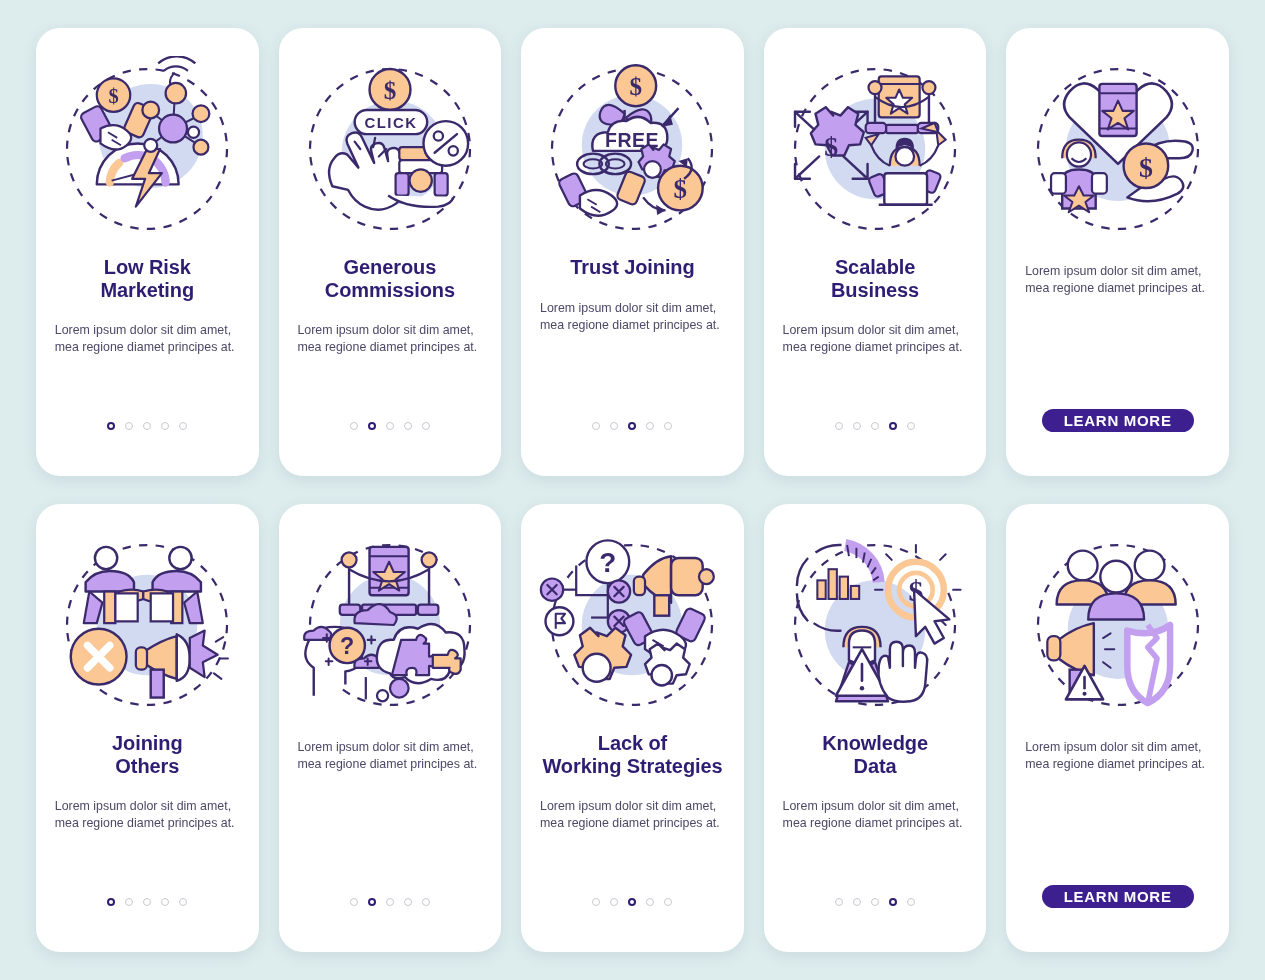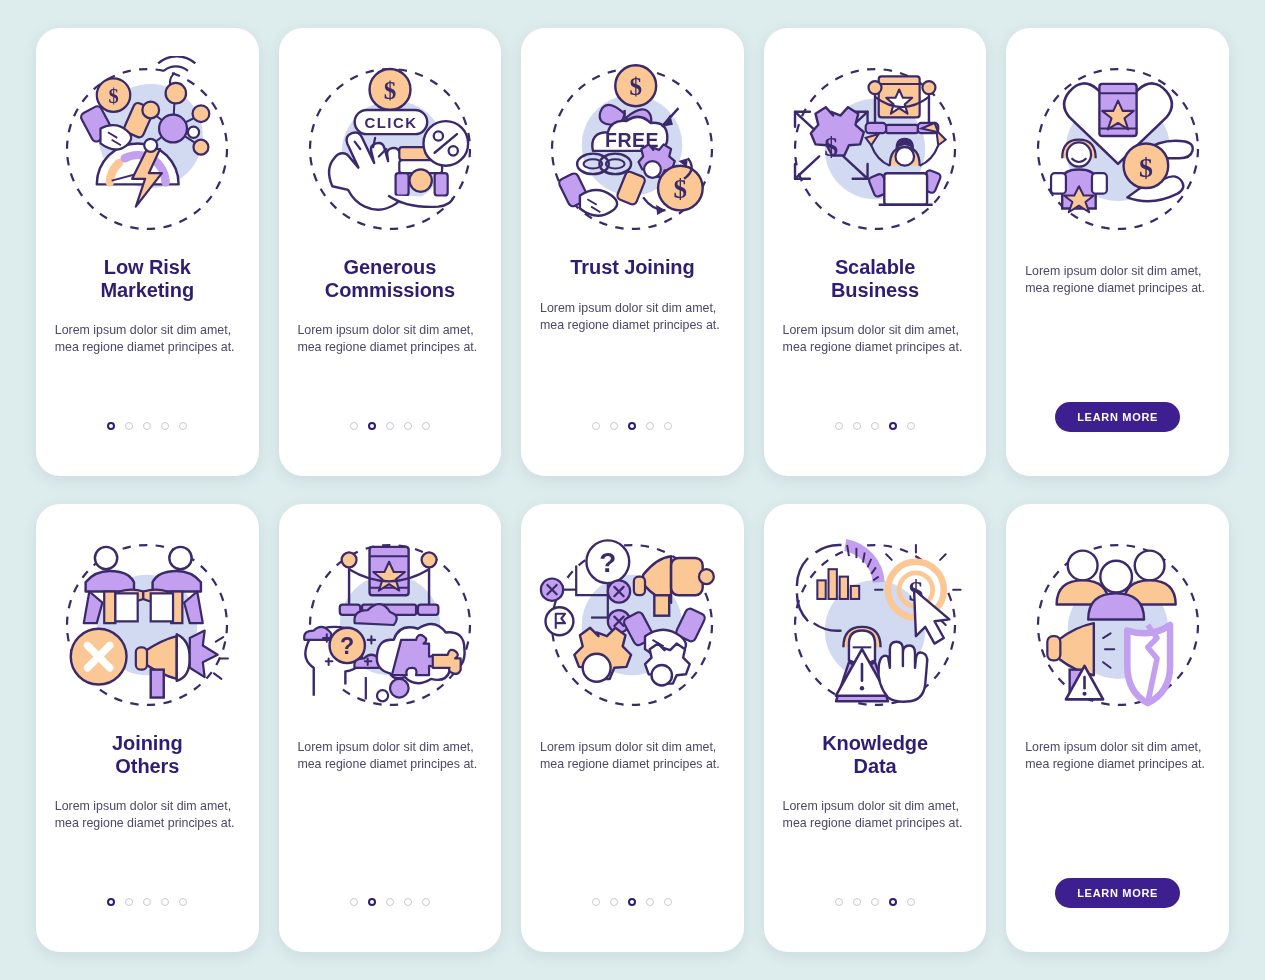--- a/index.html
+++ b/index.html
@@ -78,24 +78,24 @@
   .dot.active {
     border-color: #2e1d72;
     border-width: 2.2px;
   }
   .learn-btn {
     background: #3d1f8f;
     color: #ffffff;
     border: none;
     border-radius: 16px;
     font-family: "Liberation Sans", sans-serif;
-    font-size: 11px;
+    font-size: 15px;
     font-weight: bold;
     letter-spacing: 0.7px;
-    padding: 9px 22px;
+    padding: 3px 22px;
     margin-bottom: 26px;
     cursor: pointer;
   }
 </style>
 </head>
 <body>
 
 <div class="board">
 
   <div class="row">
@@ -472,20 +472,22 @@
           <g transform="translate(62,146)">
             <path d="M0 -38 l11 4 l9 -9 l11 8 l-3 12 l9 9 l-5 13 l-13 1 l-5 12 l-14 0 l-6 -12 l-13 -1 l-5 -13 l9 -9 l-3 -12 l11 -8 l9 9 z" fill="#fbc794" stroke="#3b2a6b" stroke-width="2.6" stroke-linejoin="round"></path>
             <circle cx="0" cy="0" r="15" fill="#ffffff" stroke="#3b2a6b" stroke-width="2.6"></circle>
           </g>
           <g transform="translate(132,154)">
             <path d="M0 -30 l9 3 l7 -7 l9 6 l-2 9 l7 7 l-4 11 l-10 1 l-4 9 l-11 0 l-5 -9 l-10 -1 l-4 -11 l7 -7 l-2 -9 l9 -6 l7 7 z" fill="#ffffff" stroke="#3b2a6b" stroke-width="2.6" stroke-linejoin="round"></path>
             <circle cx="0" cy="0" r="11" fill="#ffffff" stroke="#3b2a6b" stroke-width="2.6"></circle>
           </g>
         </svg>
       </div>
+      <div class="card-title">Lack of
+Working Strategies</div>
       <div class="card-body">Lorem ipsum dolor sit dim amet, mea regione diamet principes at.</div>
       <div class="spacer"></div>
       <div class="dots">
         <span class="dot"></span>
         <span class="dot"></span>
         <span class="dot active"></span>
         <span class="dot"></span>
         <span class="dot"></span>
       </div>
     </div>

